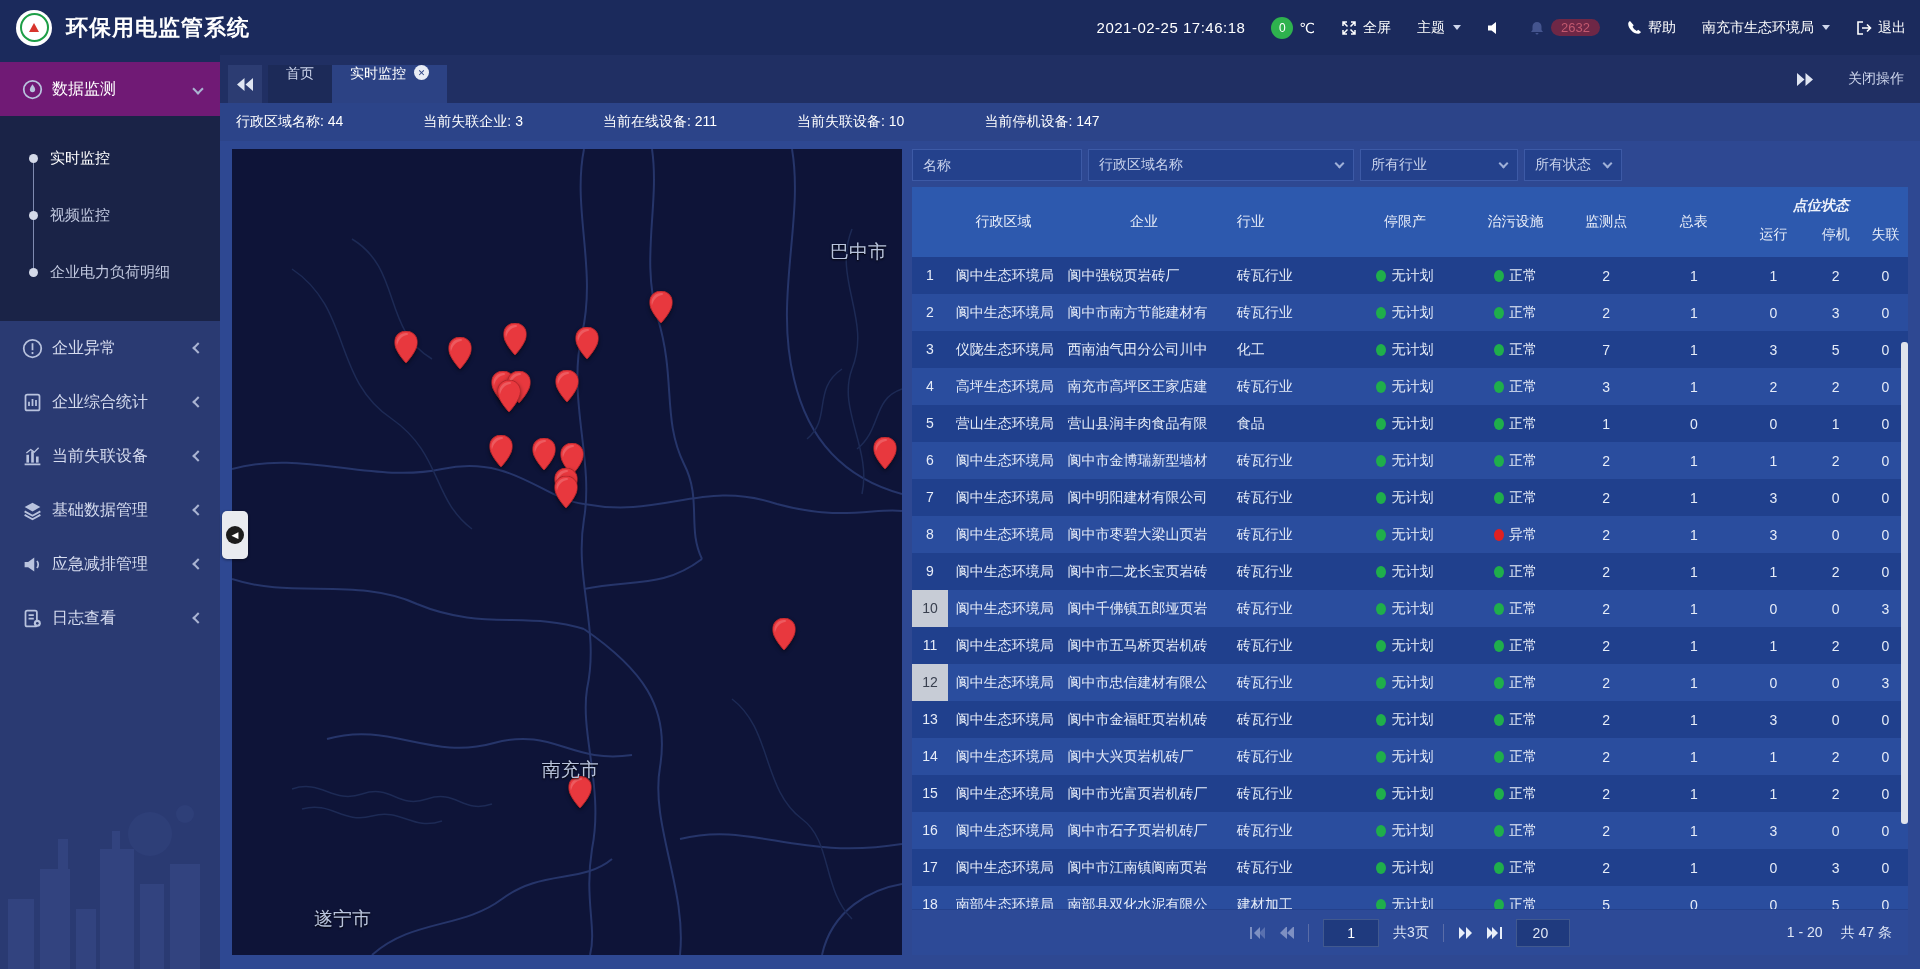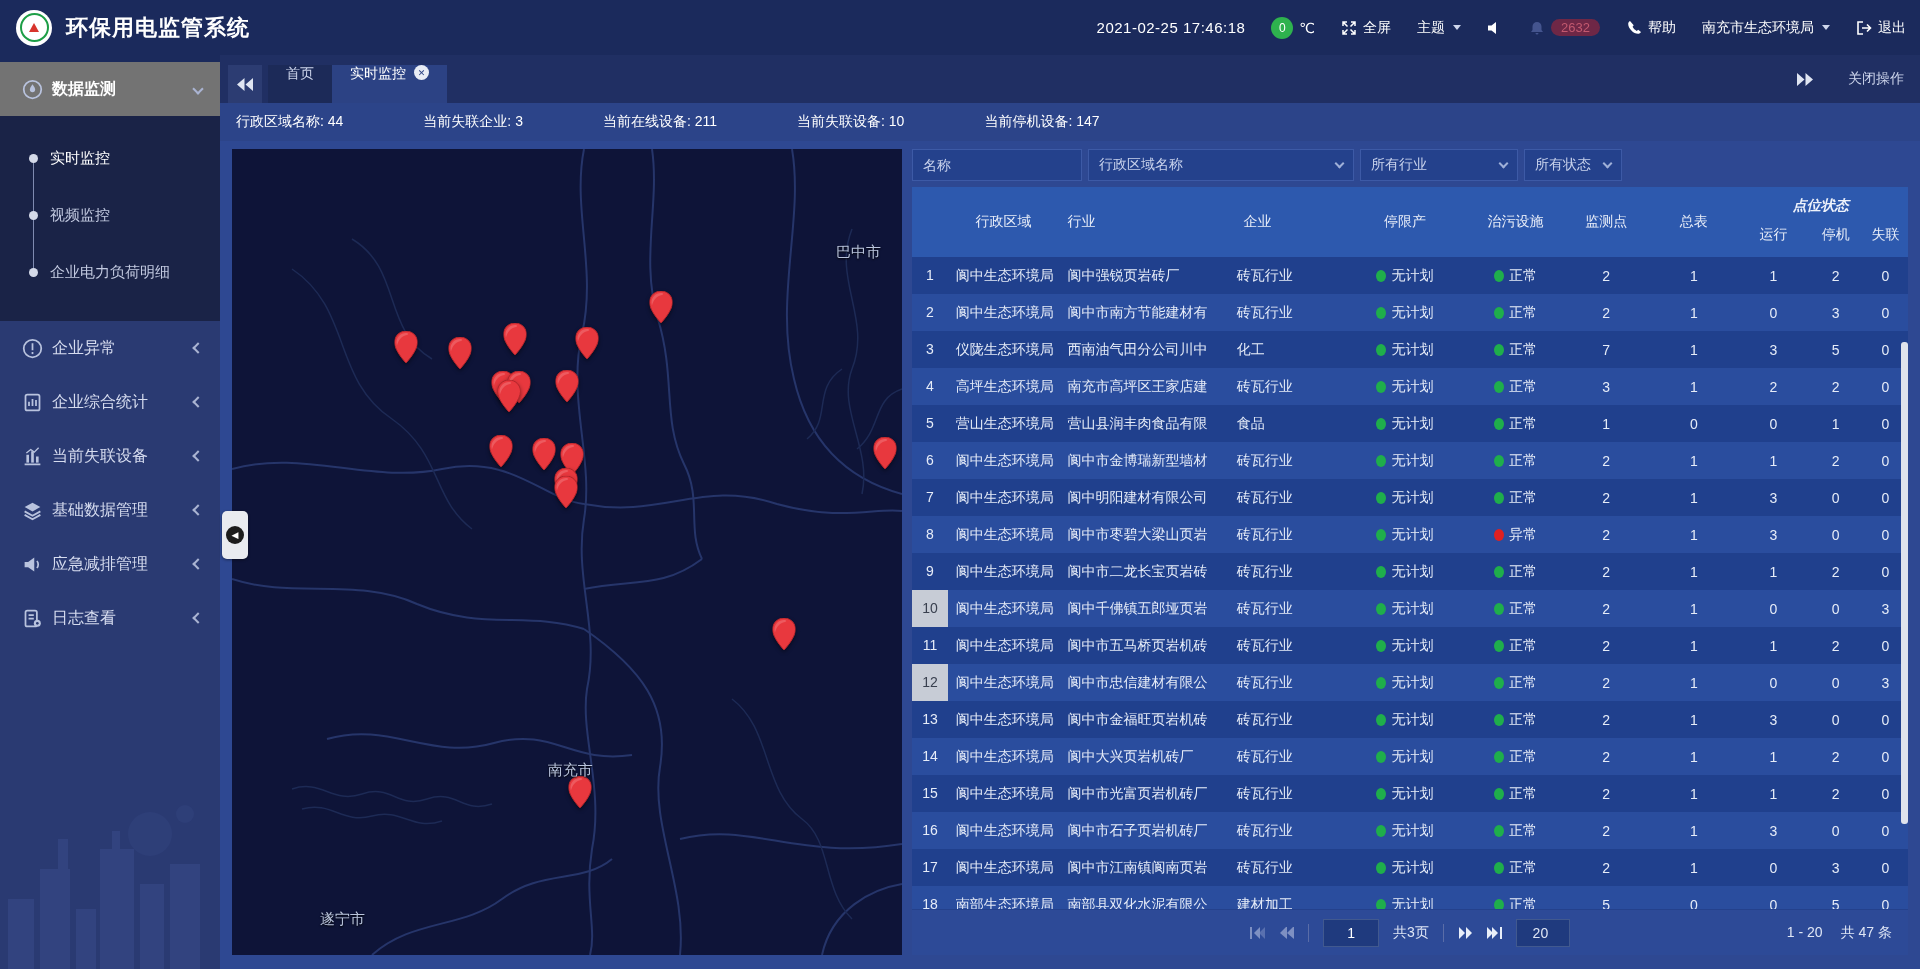--- a/index.html
+++ b/index.html
@@ -17,21 +17,21 @@
   .temp-circle { width:22px; height:22px; border-radius:50%; background:#2eb24e; color:#fff; font-size:12px; display:flex; align-items:center; justify-content:center; }
   .caret { width:0; height:0; border-left:4px solid transparent; border-right:4px solid transparent; border-top:5px solid #cfd7ec; margin-left:2px; }
   .badge-pill { background:#6e2746; color:#c2596f; border-radius:10px; padding:1px 10px; font-size:13px; }
   .hicon { width:16px; height:16px; display:inline-block; }
   
   #body { display:flex; height:914px; }
   
   #sidebar { width:220px; background:#2a3a72; position:relative; flex:none; overflow:hidden; }
   #sidebar::before { content:""; display:block; height:7px; background:#1b2a5c; }
   .side-item { height:54px; display:flex; align-items:center; padding:0 18px 0 22px; color:#d6dcef; font-size:16px; cursor:pointer; }
-  .side-item.expanded { background:#737373; color:#fff;font-weight:bold; }
+  .side-item.expanded { background:#701a75; color:#fff; }
   .side-icon { width:21px; height:21px; margin-right:9px; color:#b9c3de; flex:none; }
   .side-icon svg { width:100%; height:100%; }
   .side-label { flex:1; }
   .chev { width:8px; height:8px; border-right:2px solid #aab4d2; border-bottom:2px solid #aab4d2; transform:rotate(135deg); flex:none; }
   .chev.down { transform:rotate(45deg); }
   .submenu { background:#1a2347; position:relative; padding:14px 0 20px; }
   .submenu .rail { position:absolute; left:33px; top:38px; bottom:44px; width:1px; background:#7f8ab0; }
   .sub-item { height:57px; display:flex; align-items:center; padding-left:50px; color:#c2c9e0; font-size:15px; position:relative; cursor:pointer; }
   .sub-item::before { content:""; position:absolute; left:29px; width:9px; height:9px; border-radius:50%; background:#d4d9e8; }
   .sub-item.active { color:#fff; }
@@ -50,21 +50,21 @@
   .close-ops { color:#cdd5ec; font-size:14px; cursor:pointer; }
   .dbl-arrow { width:18px; height:13px; cursor:pointer; }
   
   #statusbar { height:38px; background:#2c4489; display:flex; align-items:center; gap:80px; padding-left:16px; color:#fff; font-size:14px; }
   .st-item { white-space:nowrap; }
   
   #content { height:828px; display:flex; padding:8px 12px 14px 12px; gap:10px; }
   
   #map-panel { width:670px; flex:none; background:#0e1438; position:relative; overflow:visible; }
   #map-lines { position:absolute; inset:0; width:100%; height:100%; }
-  .map-label { position:absolute; transform:translate(-50%,-50%); color:#b9c4dd; font-size:15px; text-shadow:0 1px 2px #000; white-space:nowrap; }
+  .map-label { position:absolute; transform:translate(-50%,-50%); color:#b9c4dd; font-size:19px; text-shadow:0 1px 2px #000; white-space:nowrap; }
   .pin { position:absolute; width:23px; height:32px; transform:translate(-50%,-100%); filter:drop-shadow(0 2px 2px rgba(0,0,0,.45)); }
   .map-collapse { position:absolute; left:-10px; top:362px; width:26px; height:48px; background:#e9ebf0; border-radius:5px; display:flex; align-items:center; justify-content:center; cursor:pointer; box-shadow:0 1px 3px rgba(0,0,0,.4); }
   .map-collapse .circ { width:18px; height:18px; border-radius:50%; background:#1c1c1c; color:#fff; font-size:9px; display:flex; align-items:center; justify-content:center; }
   
   #table-panel { flex:1; display:flex; flex-direction:column; min-width:0; position:relative; }
   .filters { height:32px; display:flex; gap:6px; margin-bottom:6px; }
   .f-ctrl { background:#24418c; border:1px solid #3d5aa6; color:#c8d2ec; font-size:14px; display:flex; align-items:center; padding:0 10px; }
   .f-ctrl .fchev { width:7px; height:7px; border-right:2px solid #9fb0d8; border-bottom:2px solid #9fb0d8; transform:rotate(45deg); margin-left:auto; margin-top:-3px; }
   #f-name { width:170px; background:#24418c; border:1px solid #3d5aa6; color:#c8d2ec; font-size:14px; padding:0 10px; outline:none; }
   #f-name::placeholder { color:#c8d2ec; }
@@ -439,22 +439,22 @@
           </div>
           <div class="f-ctrl f-status">
             <span>所有状态</span>
             <span class="fchev"></span>
           </div>
         </div>
 
         <div class="thead">
           <div class="th c-num"></div>
           <div class="th c-region">行政区域</div>
+          <div class="th c-company">企业</div>
           <div class="th c-industry left">行业</div>
-          <div class="th c-company">企业</div>
           <div class="th c-prod">停限产</div>
           <div class="th c-treat">治污设施</div>
           <div class="th c-mon">监测点</div>
           <div class="th c-meter">总表</div>
           <div class="th c-run sub">运行</div>
           <div class="th c-stop sub">停机</div>
           <div class="th c-lost sub">失联</div>
           <div class="group-label">点位状态</div>
         </div>
 

